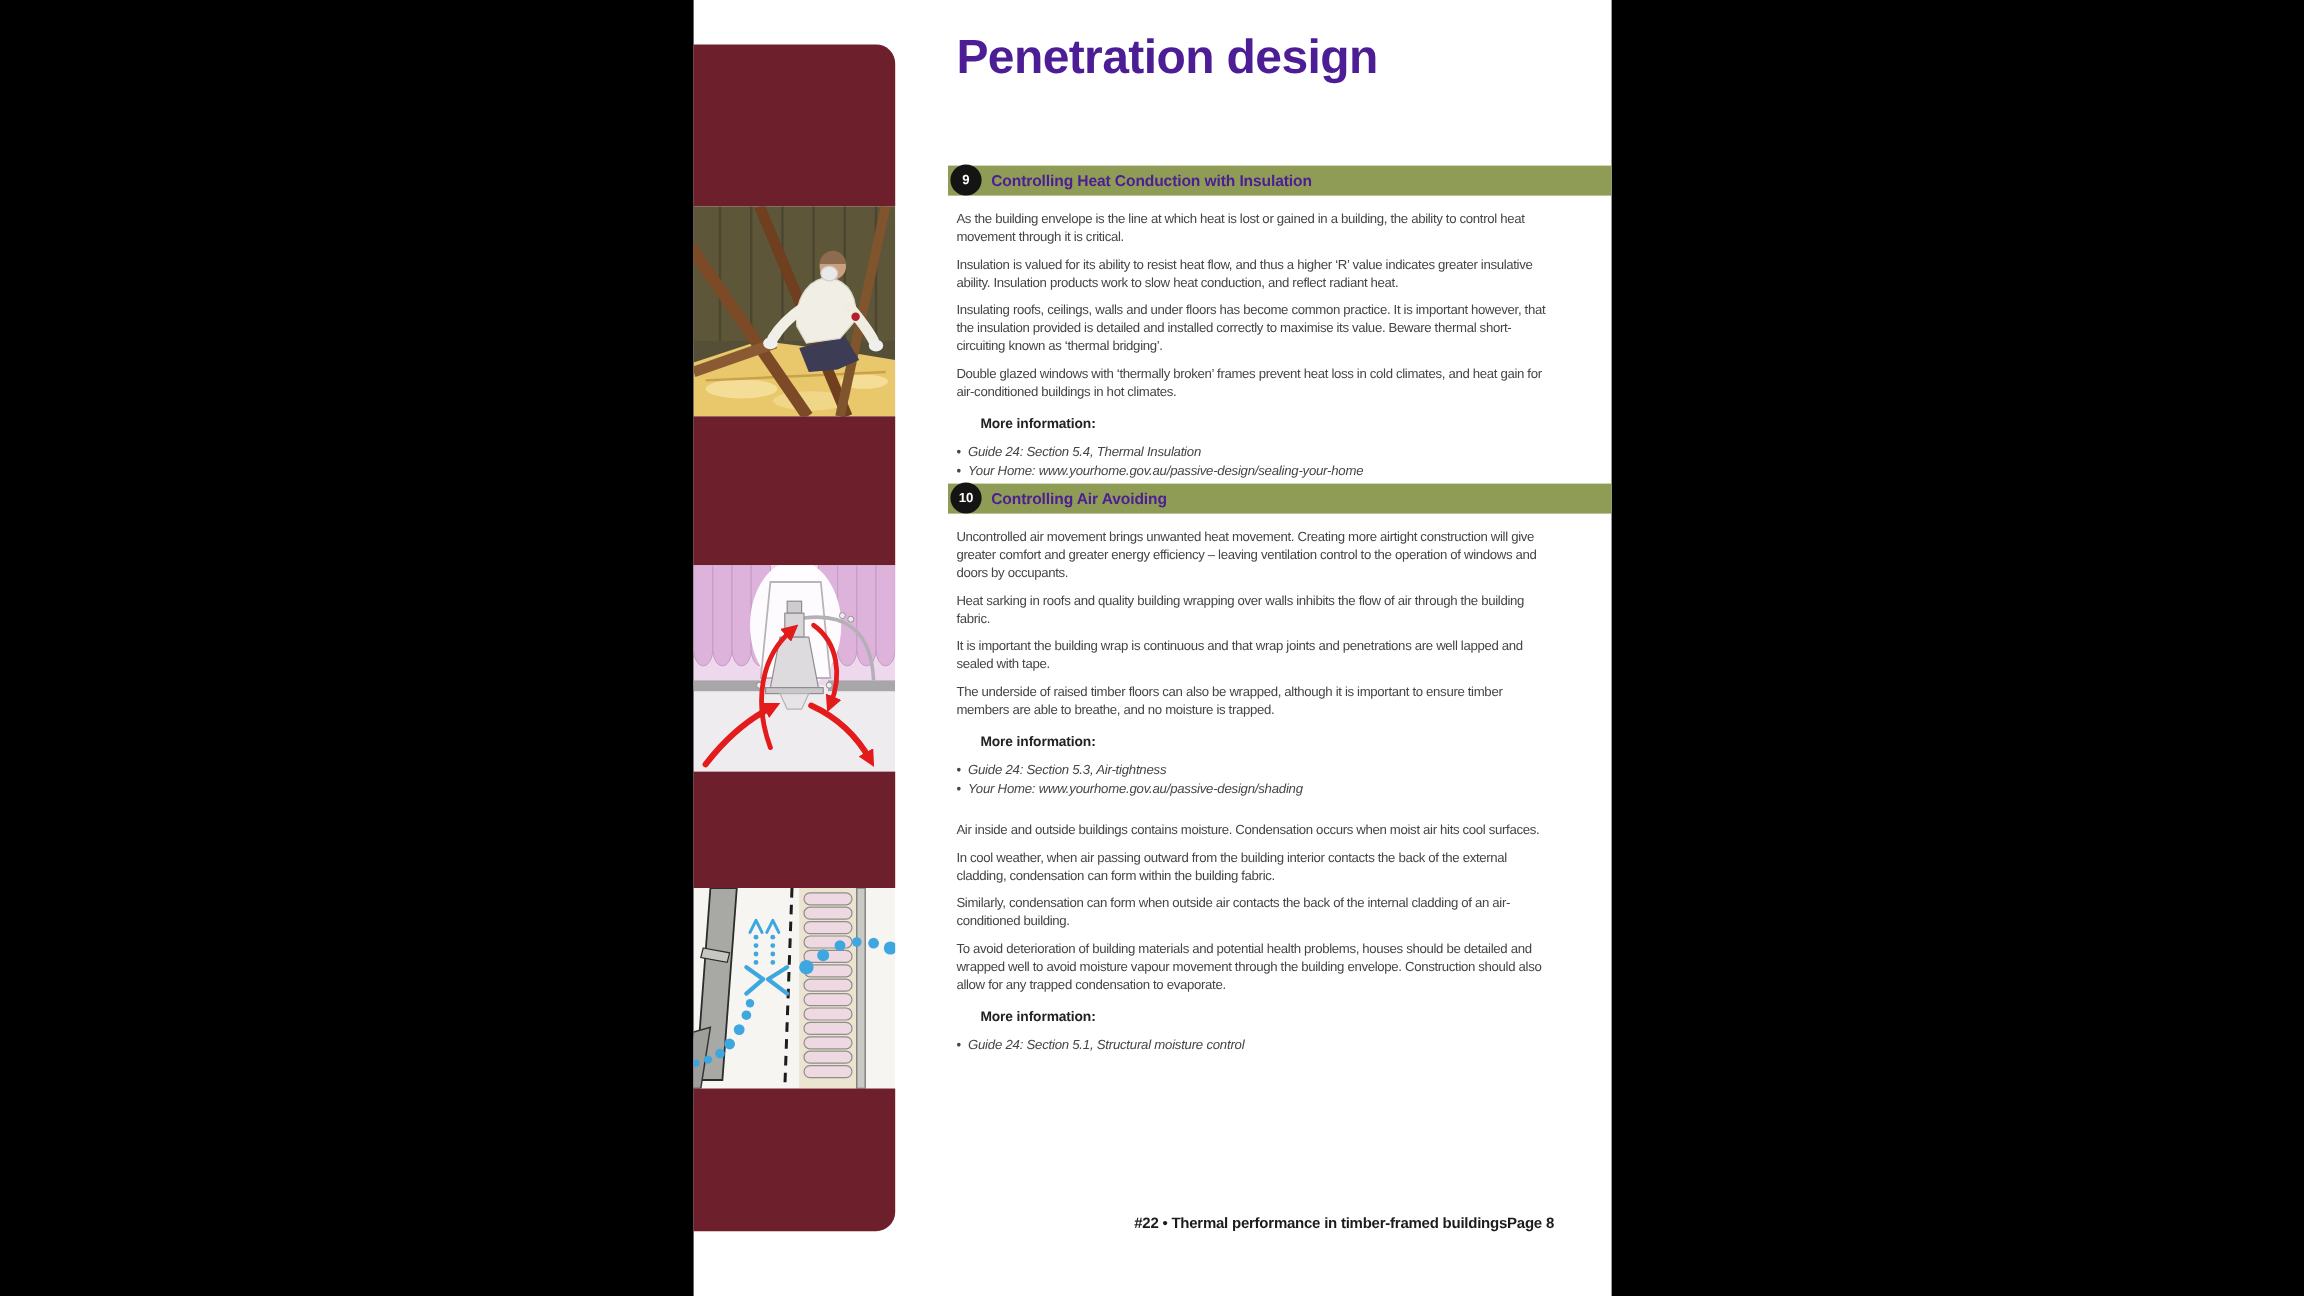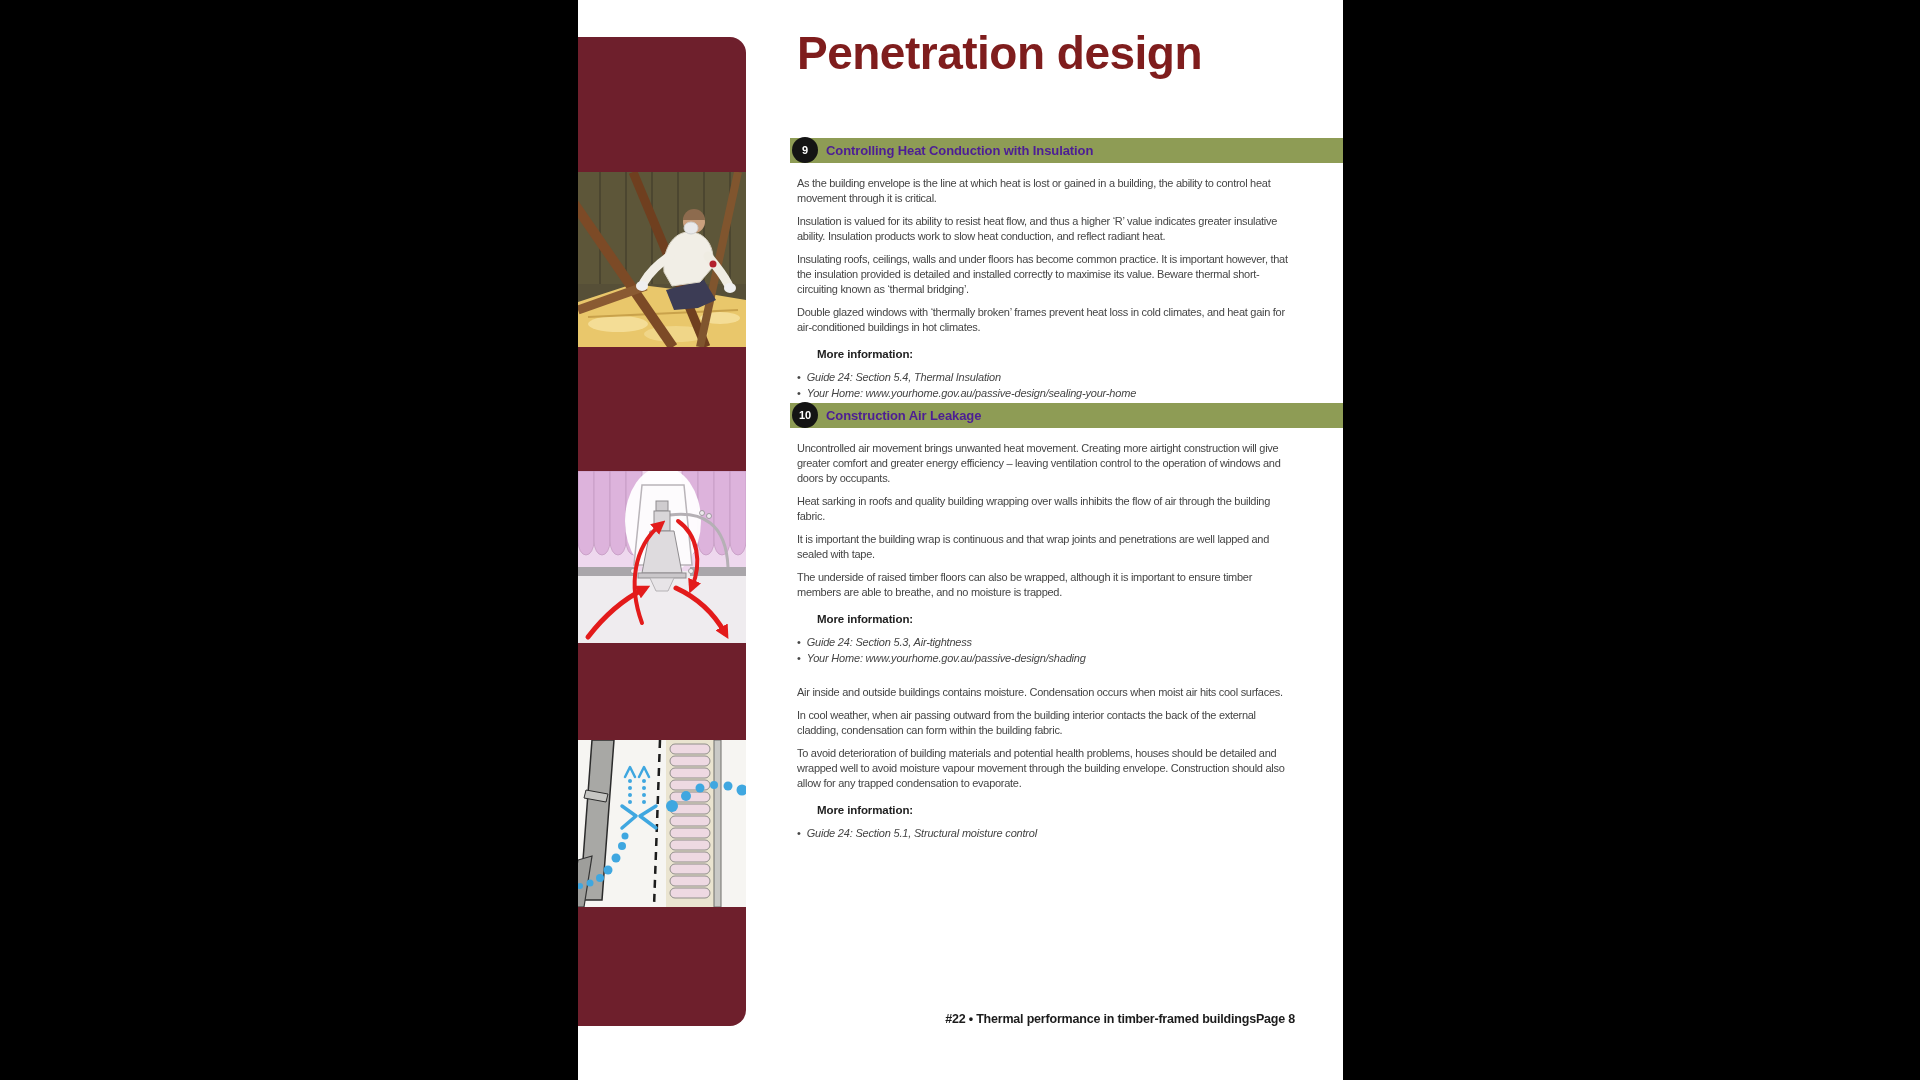--- a/index.html
+++ b/index.html
@@ -10,22 +10,22 @@
   
   .sidebar{position:absolute;left:0;top:0;width:168px;height:1080px;}
   .mblock{position:absolute;left:0;width:168px;background:#6e1f2c;}
   .mb1{top:37px;height:135px;border-top-right-radius:16px;}
   .mb2{top:347px;height:124px;}
   .mb3{top:643px;height:97px;}
   .mb4{top:907px;height:119px;border-bottom-right-radius:16px;}
   .simg{position:absolute;left:0;display:block;}
 
   
-  .title{position:absolute;left:219px;top:26px;margin:0;font-size:46px;font-weight:bold;
-         letter-spacing:-0.5px;color:#7f1d1d;}
+  .title{position:absolute;left:219px;top:26px;margin:0;font-size:40px;font-weight:bold;
+         letter-spacing:-0.5px;color:#4c1d95;}
   .section{position:absolute;left:212px;width:553px;}
   .s9{top:138px;} .s10{top:403px;} .s11{top:672px;}
   .bar{position:relative;height:25px;background:#8e9c55;}
   .numcircle{position:absolute;left:2px;top:-1px;width:26px;height:26px;border-radius:50%;
              background:#141414;color:#fff;font-size:11px;font-weight:bold;
              display:flex;align-items:center;justify-content:center;}
   .barlabel{position:absolute;left:36px;top:0;height:25px;display:flex;align-items:center;
             font-size:13px;font-weight:bold;color:#4c1d95;letter-spacing:-0.1px;}
   .secbody{width:500px;margin-left:7px;padding-top:9px;color:#454545;}
   .secbody p{margin:4px 0 8px 0;font-size:11px;line-height:15px;letter-spacing:-0.28px;}
@@ -194,21 +194,21 @@
         <div class="bullet">
           <span class="bdot">•</span>
           <span>Your Home: www.yourhome.gov.au/passive-design/sealing-your-home</span>
         </div>
       </div>
     </div>
 
     <div class="section s10">
       <div class="bar">
         <span class="numcircle">10</span>
-        <span class="barlabel">Construction Air Leakage</span>
+        <span class="barlabel">Controlling Air Avoiding</span>
       </div>
       <div class="secbody">
         <p>Uncontrolled air movement brings unwanted heat movement. Creating more airtight construction will give greater comfort and greater energy efficiency – leaving ventilation control to the operation of windows and doors by occupants.</p>
         <p>Heat sarking in roofs and quality building wrapping over walls inhibits the flow of air through the building fabric.</p>
         <p>It is important the building wrap is continuous and that wrap joints and penetrations are well lapped and sealed with tape.</p>
         <p>The underside of raised timber floors can also be wrapped, although it is important to ensure timber members are able to breathe, and no moisture is trapped.</p>
         <p class="more">More information:</p>
         <div class="bullet">
           <span class="bdot">•</span>
           <span>Guide 24: Section 5.3, Air-tightness</span>
@@ -217,20 +217,21 @@
           <span class="bdot">•</span>
           <span>Your Home: www.yourhome.gov.au/passive-design/shading</span>
         </div>
       </div>
     </div>
 
     <div class="section s11">
       <div class="secbody">
         <p>Air inside and outside buildings contains moisture. Condensation occurs when moist air hits cool surfaces.</p>
         <p>In cool weather, when air passing outward from the building interior contacts the back of the external cladding, condensation can form within the building fabric.</p>
+        <p>Similarly, condensation can form when outside air contacts the back of the internal cladding of an air-conditioned building.</p>
         <p>To avoid deterioration of building materials and potential health problems, houses should be detailed and wrapped well to avoid moisture vapour movement through the building envelope. Construction should also allow for any trapped condensation to evaporate.</p>
         <p class="more">More information:</p>
         <div class="bullet">
           <span class="bdot">•</span>
           <span>Guide 24: Section 5.1, Structural moisture control</span>
         </div>
       </div>
     </div>
 
     <div class="footer">

